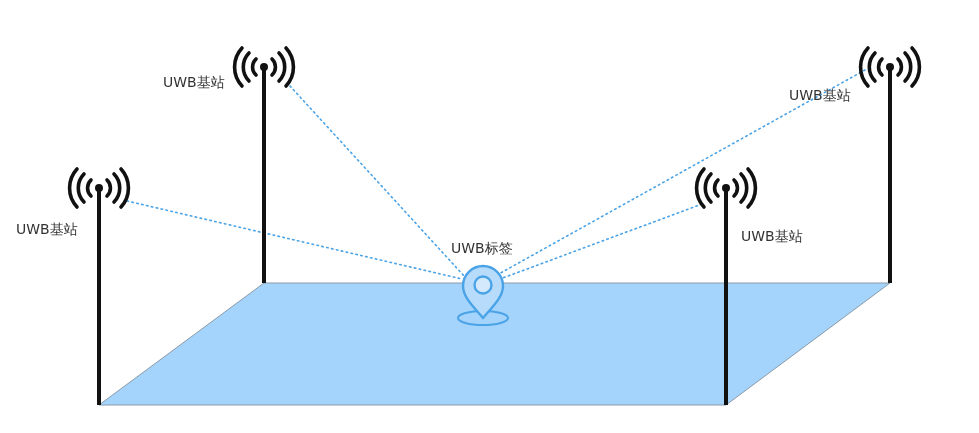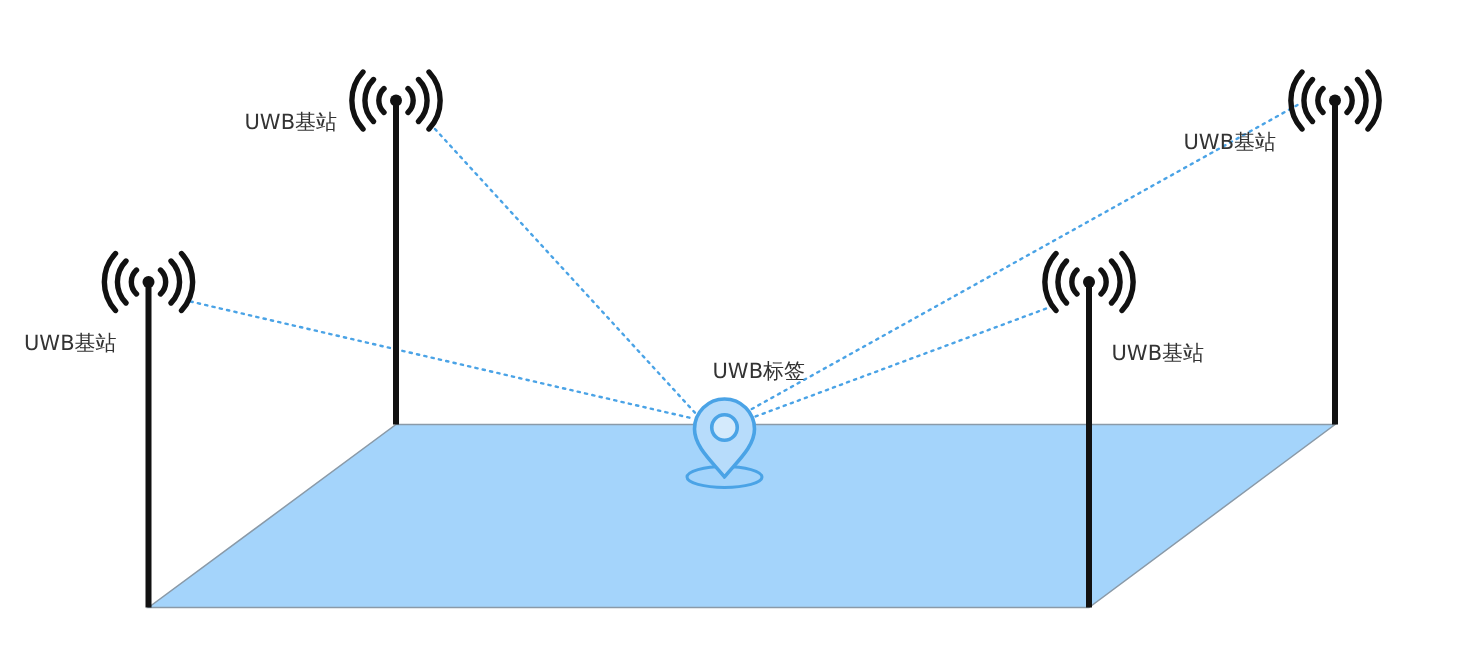--- a/index.html
+++ b/index.html
@@ -51,14 +51,14 @@
       <ellipse cx="483" cy="318" rx="25" ry="7" fill="none" stroke="#4aa3e6" stroke-width="2"></ellipse>
       <path d="M 483 318 C 475 308 463 298 463 286 A 20 20 0 0 1 503 286 C 503 298 491 308 483 318 Z" fill="#b7dcfb" stroke="#4aa3e6" stroke-width="2.4" stroke-linejoin="round"></path>
       <circle cx="483" cy="285" r="8.5" fill="#d4eafc" stroke="#4aa3e6" stroke-width="2.4"></circle>
     </g>
   </svg>
 
   <div class="label" style="left:16px;top:221px;">UWB基站</div>
   <div class="label" style="left:163px;top:74px;">UWB基站</div>
   <div class="label" style="left:741px;top:228px;">UWB基站</div>
   <div class="label" style="left:789px;top:87px;">UWB基站</div>
-  <div class="label" style="left:475px;top:240px;">UWB标签</div>
+  <div class="label" style="left:451px;top:240px;">UWB标签</div>
 </div>
 
 </body></html>

